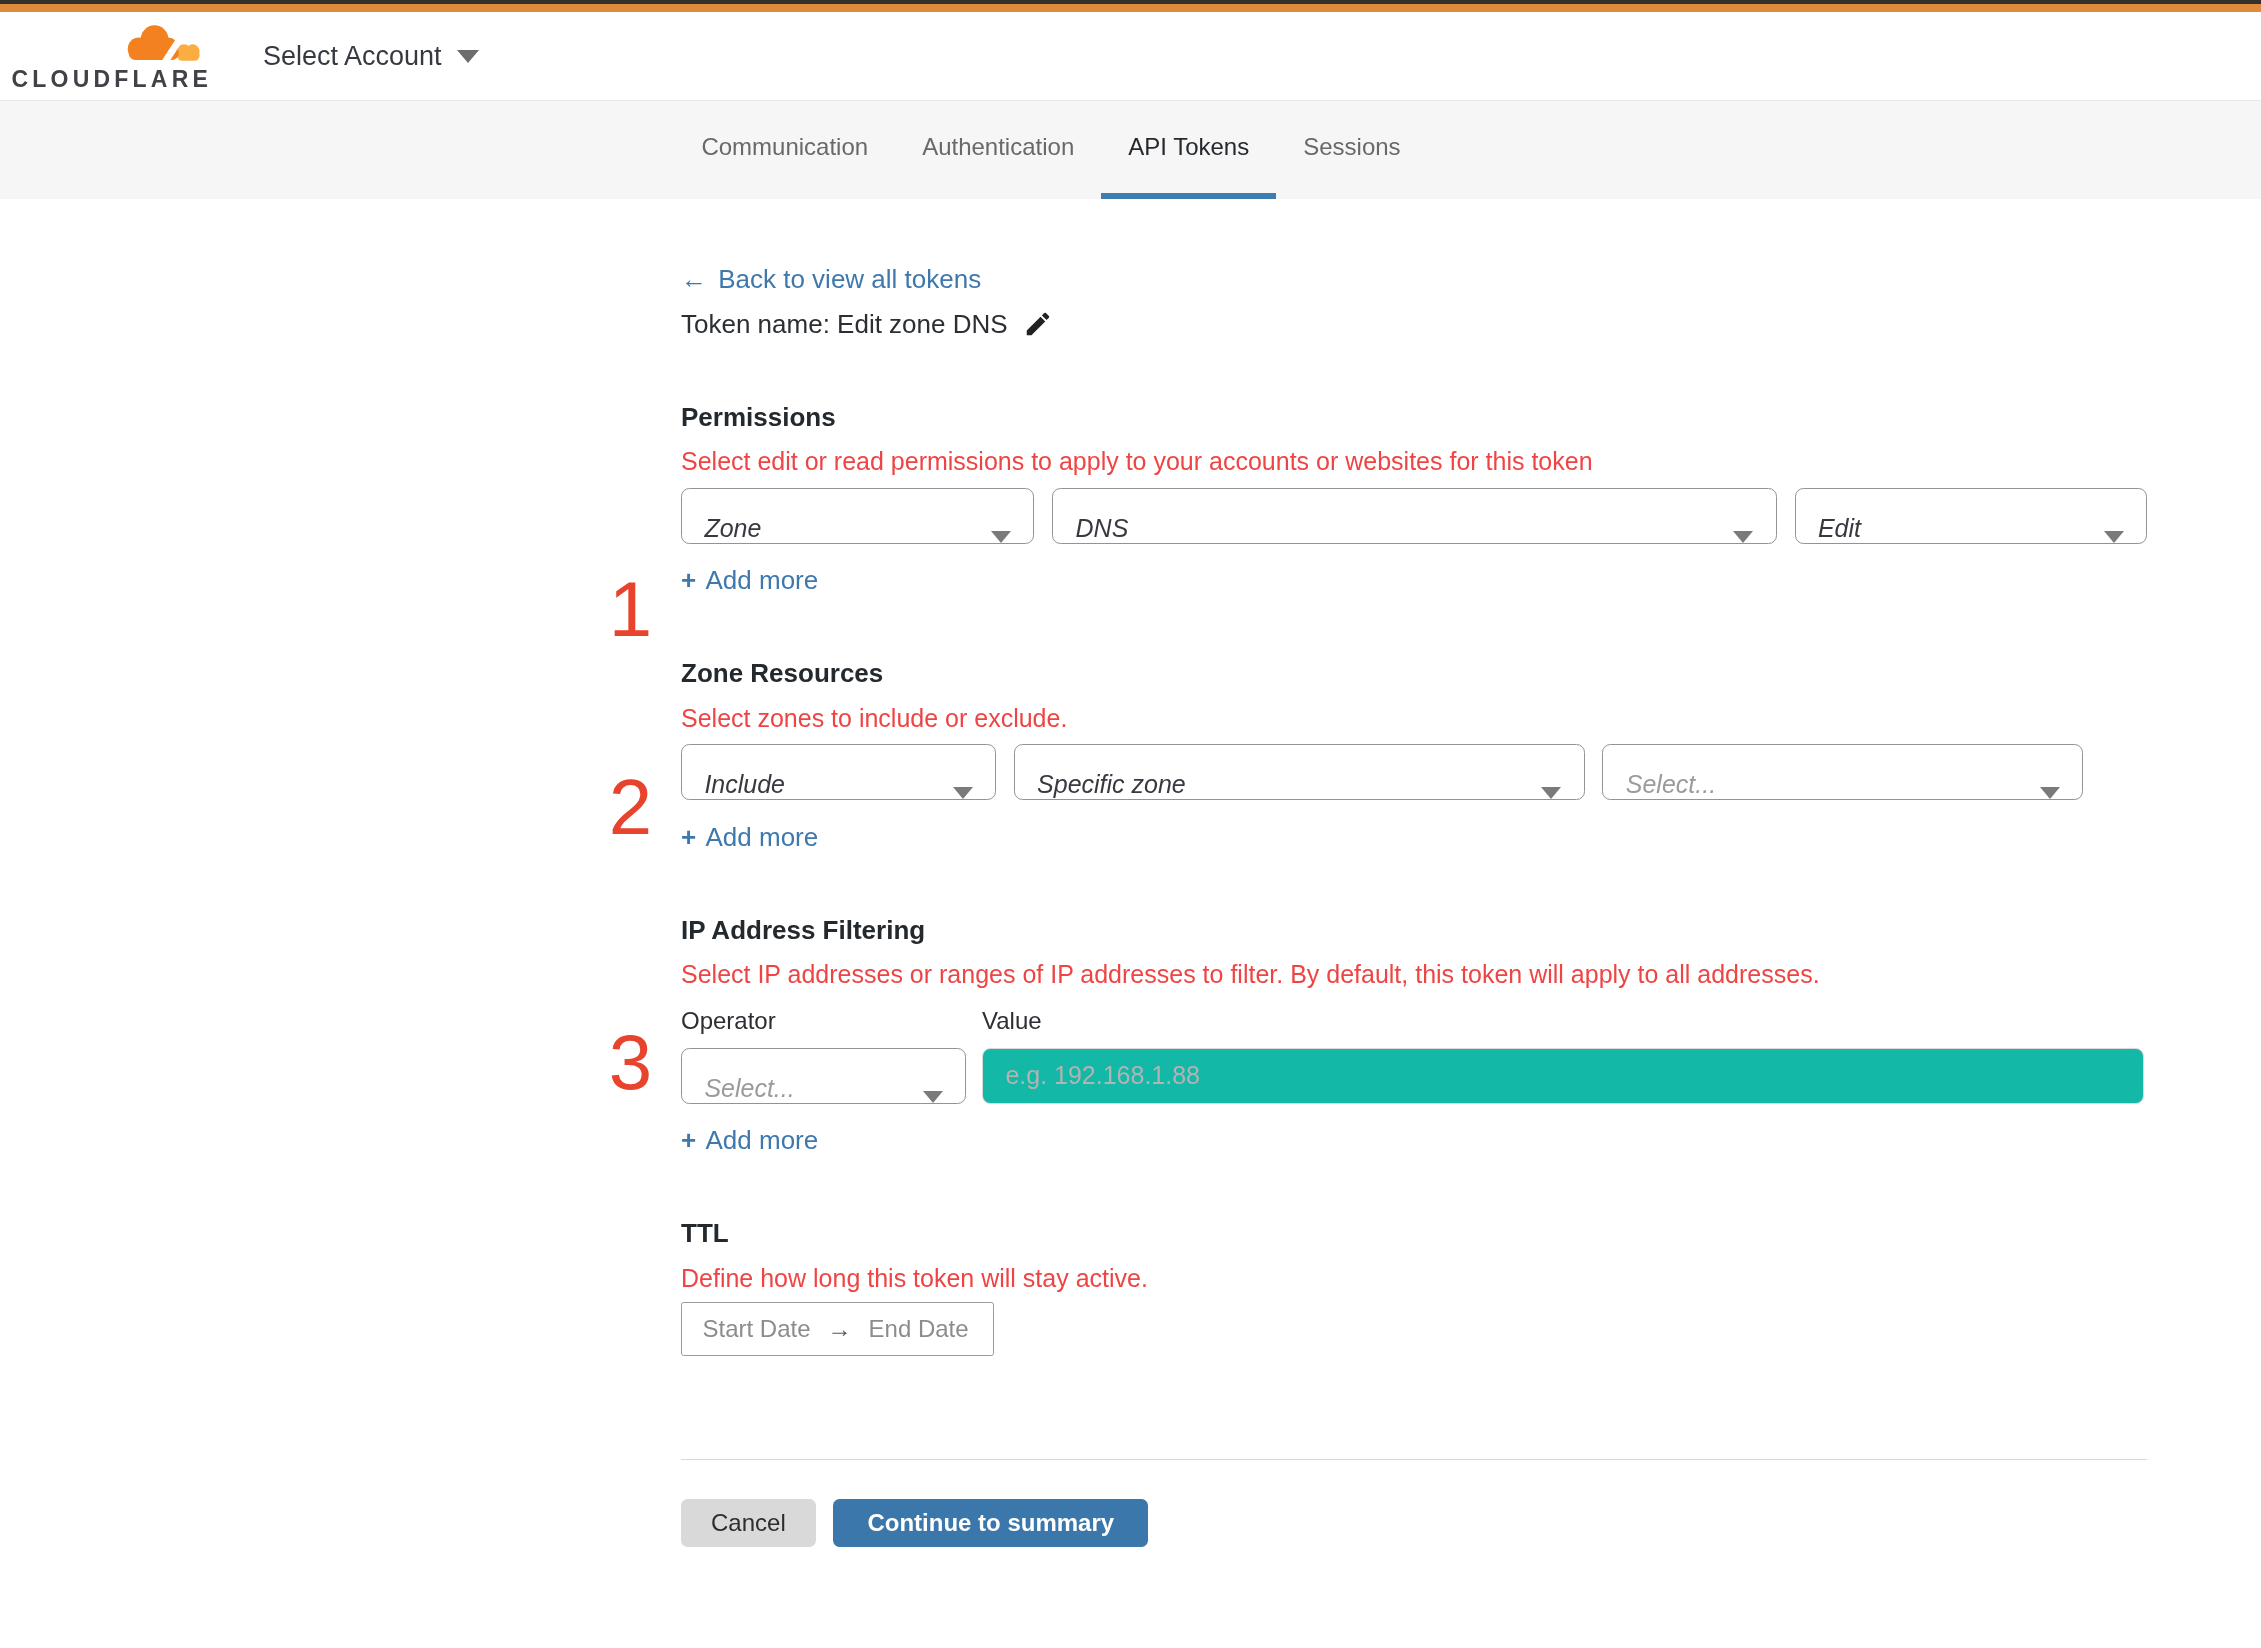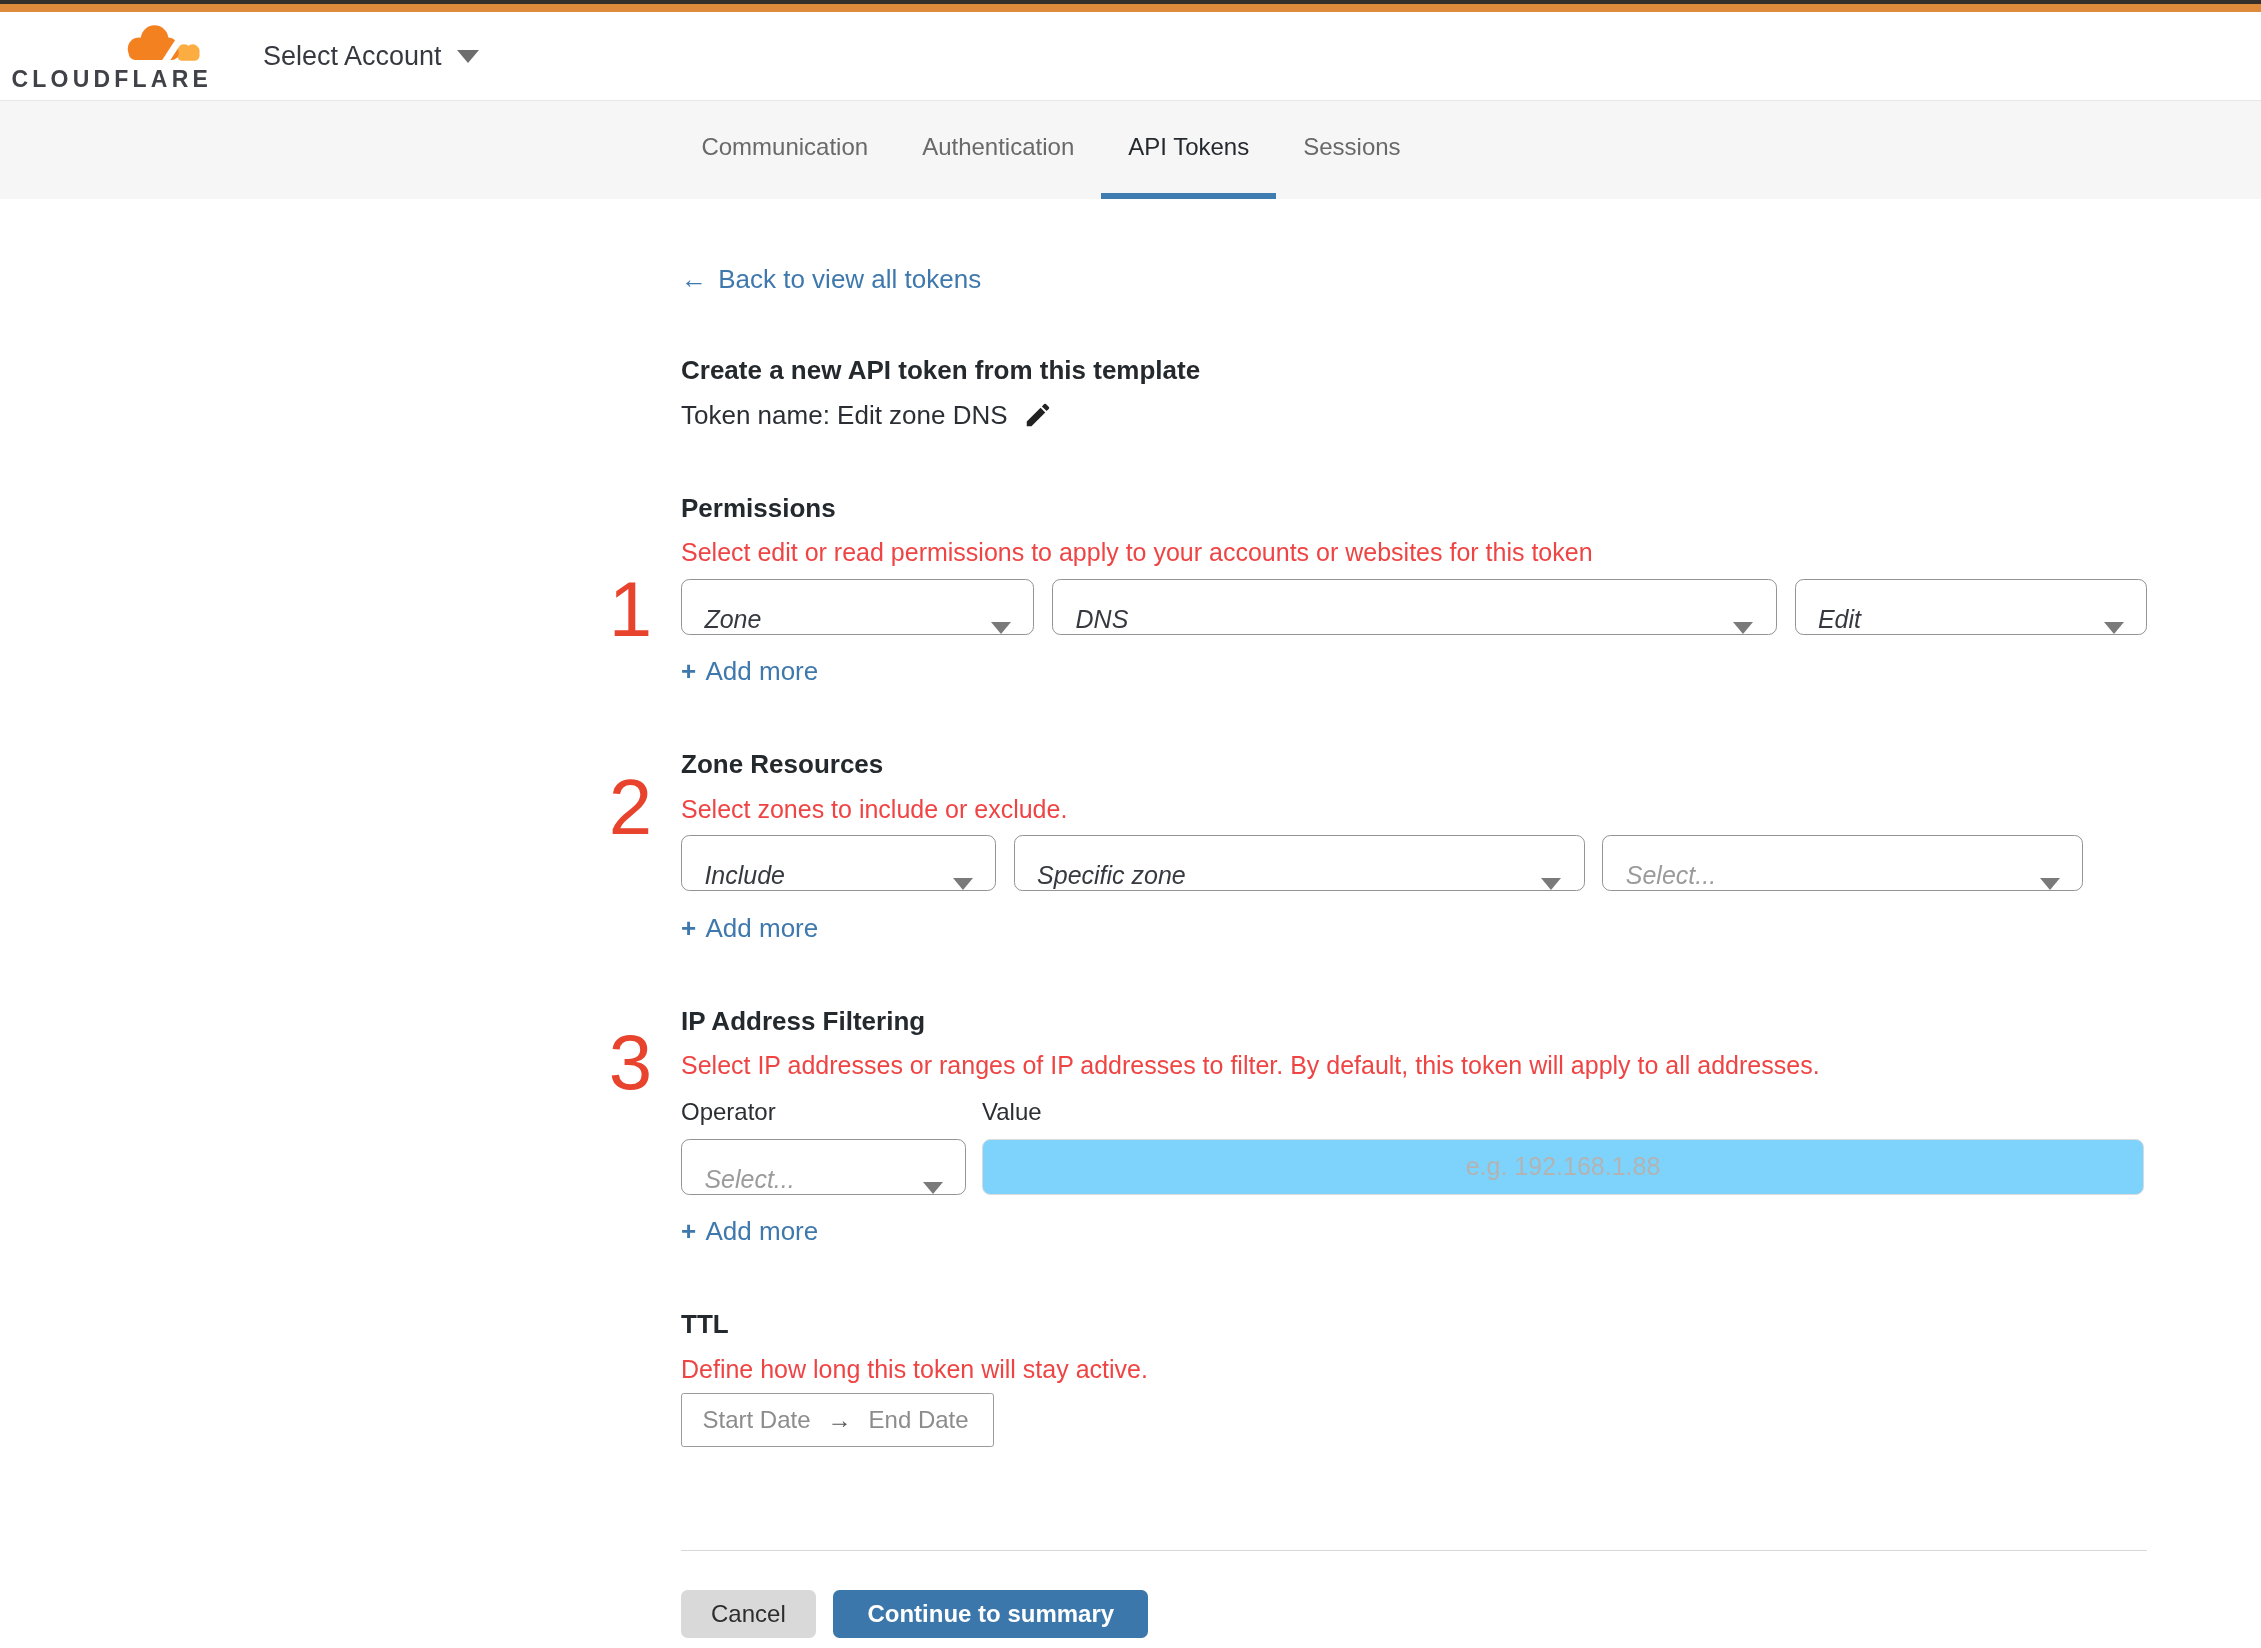--- a/index.html
+++ b/index.html
@@ -98,24 +98,23 @@
     color: #3e78ad; font-size: 26px; line-height: 37px; cursor: pointer;
   }
   .add-more .plus { font-weight: 700; }
 
   .field-labels { display: flex; margin-top: 11.2px; }
   .field-label { font-size: 24px; line-height: 34px; color: #2b2e33; }
   .label-operator { width: 301px; }
 
   .text-input {
     height: 56px; width: 1162px;
-    background: #7dd3fc; border: 1.9px solid #dadada; border-radius: 8.4px;
+    background: #14b8a6; border: 1.9px solid #dadada; border-radius: 8.4px;
     padding: 0 22.4px; font-size: 25px; color: #36393f;
     font-family: "Liberation Sans", sans-serif;
-    text-align: center;
   }
   .text-input::placeholder { color: #b3b3b3; }
 
   .ttl-box {
     margin-top: 5.6px; width: 313px; height: 54px;
     border: 1.9px solid #9b9b9b; border-radius: 2.8px;
     display: flex; align-items: center; gap: 17px;
     padding: 0 20.5px; cursor: pointer;
   }
   .ttl-text { font-size: 24px; color: #8c8c8c; }
@@ -185,21 +184,20 @@
   <div class="annotation ann-2">2</div>
   <div class="annotation ann-3">3</div>
 
   <div class="content">
 
     <a class="back-link">
       <span>←</span>
       <span>Back to view all tokens</span>
     </a>
 
-    <h2 class="step1-title">Create a new API token from this template</h2>
     <div class="token-row">
       <span class="token-name">Token name: Edit zone DNS</span>
       <svg class="pencil" viewBox="0 0 24 24">
         <path d="M3 17.25V21h3.75L17.8 9.94l-3.75-3.75L3 17.25zM20.71 7.04c.39-.39.39-1.02 0-1.41l-2.34-2.34a.9959.9959 0 0 0-1.41 0l-1.83 1.83 3.75 3.75 1.83-1.83z" fill="#222"></path>
       </svg>
     </div>
 
     
     <h3 class="section-title mt-section">Permissions</h3>
     <p class="section-desc">Select edit or read permissions to apply to your accounts or websites for this token</p>

